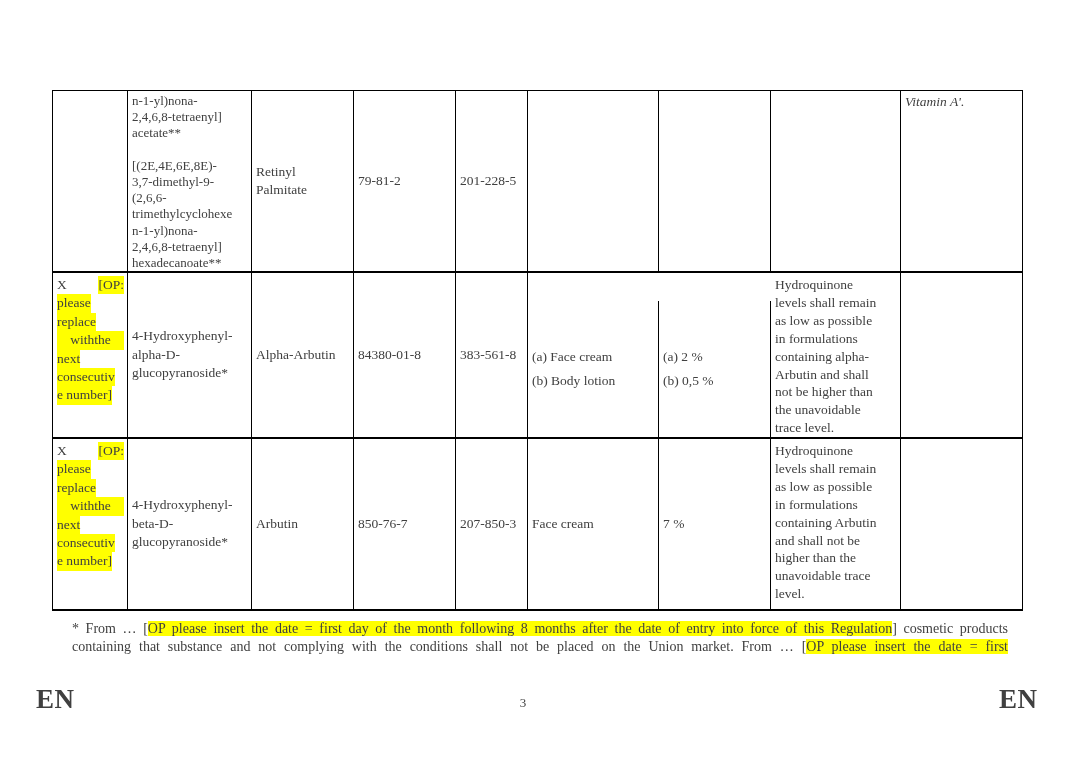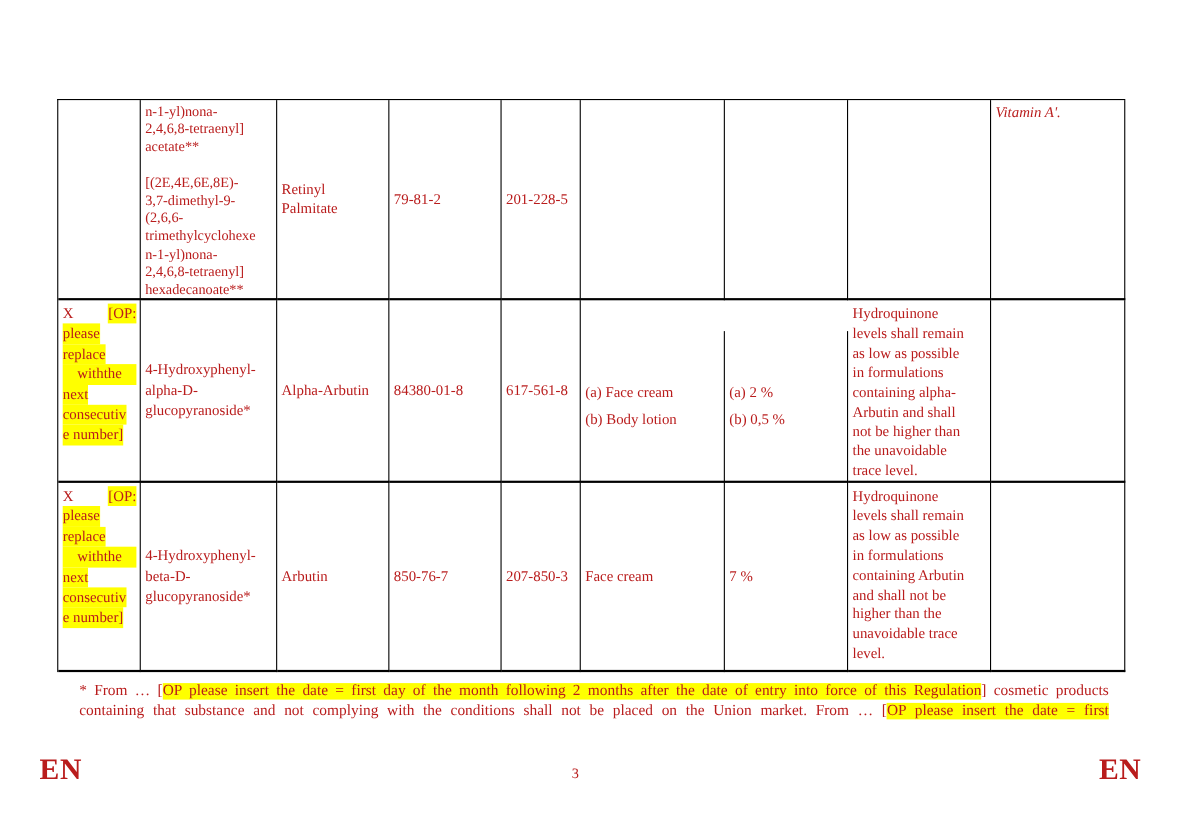--- a/index.html
+++ b/index.html
@@ -2,21 +2,21 @@
 <html><head>
 <meta charset="utf-8">
 <style>
   html,body { margin:0; padding:0; background:#ffffff; }
   .page {
     position: relative;
     width: 1046px;
     height: 764px;
     background: #ffffff;
     font-family: "Liberation Serif", "DejaVu Serif", serif;
-    color: #b91c1c;
+    color: #404040;
     overflow: hidden;
   }
 
   
   .doc-table {
     position: absolute;
     left: 52px;
     top: 90px;
     width: 970px;
     display: grid;
@@ -151,21 +151,21 @@
 alpha-D-
 glucopyranoside*</div>
     </div>
     <div class="cell mid">
       <div>Alpha-Arbutin</div>
     </div>
     <div class="cell mid">
       <div>84380-01-8</div>
     </div>
     <div class="cell mid">
-      <div>617-561-8</div>
+      <div>383-561-8</div>
     </div>
     <div class="cell mid ab">
       <div class="pre">(a) Face cream
 (b) Body lotion</div>
     </div>
     <div class="cell mid ab">
       <div class="pre">(a) 2 %
 (b) 0,5 %</div>
     </div>
     <div class="cell top cond">
@@ -235,21 +235,21 @@
 and shall not be
 higher than the
 unavoidable trace
 level.</div>
     </div>
     <div class="cell top"></div>
 
   </div>
 
   <div class="footnote">
-    <div class="fn-line"><span>* From … [</span><span class="hl" style="background: rgb(255, 255, 0);">OP please insert the date = first day of the month following 2 months after the date of entry into force of this Regulation</span><span>] cosmetic products</span></div>
+    <div class="fn-line"><span>* From … [</span><span class="hl" style="background: rgb(255, 255, 0);">OP please insert the date = first day of the month following 8 months after the date of entry into force of this Regulation</span><span>] cosmetic products</span></div>
     <div class="fn-line"><span>containing that substance and not complying with the conditions shall not be placed on the Union market. From … [</span><span class="hl" style="background: rgb(255, 255, 0);">OP please insert the date = first</span></div>
   </div>
 
   <div class="footer-en left">EN</div>
   <div class="page-number">3</div>
   <div class="footer-en right">EN</div>
 
 </div>
 
 </body></html>

